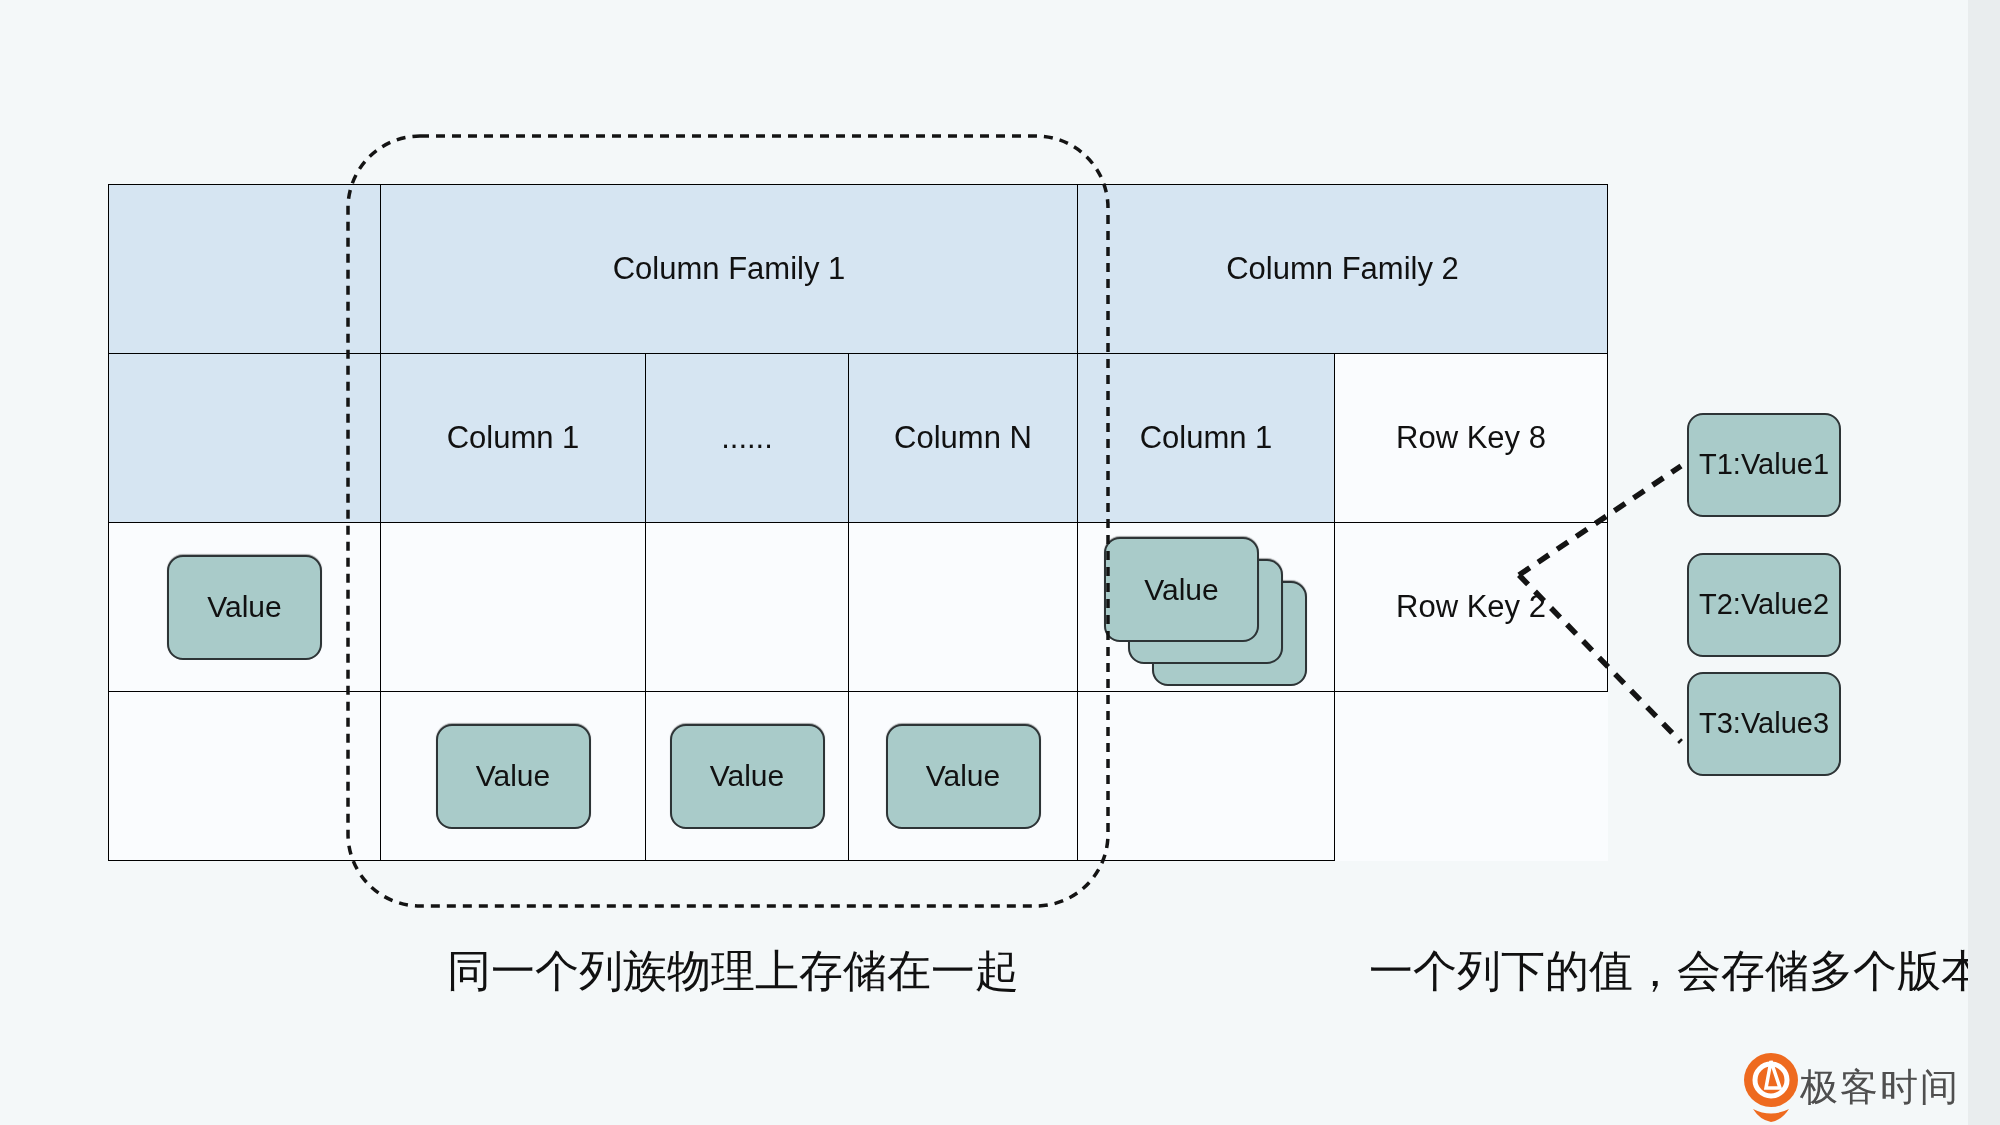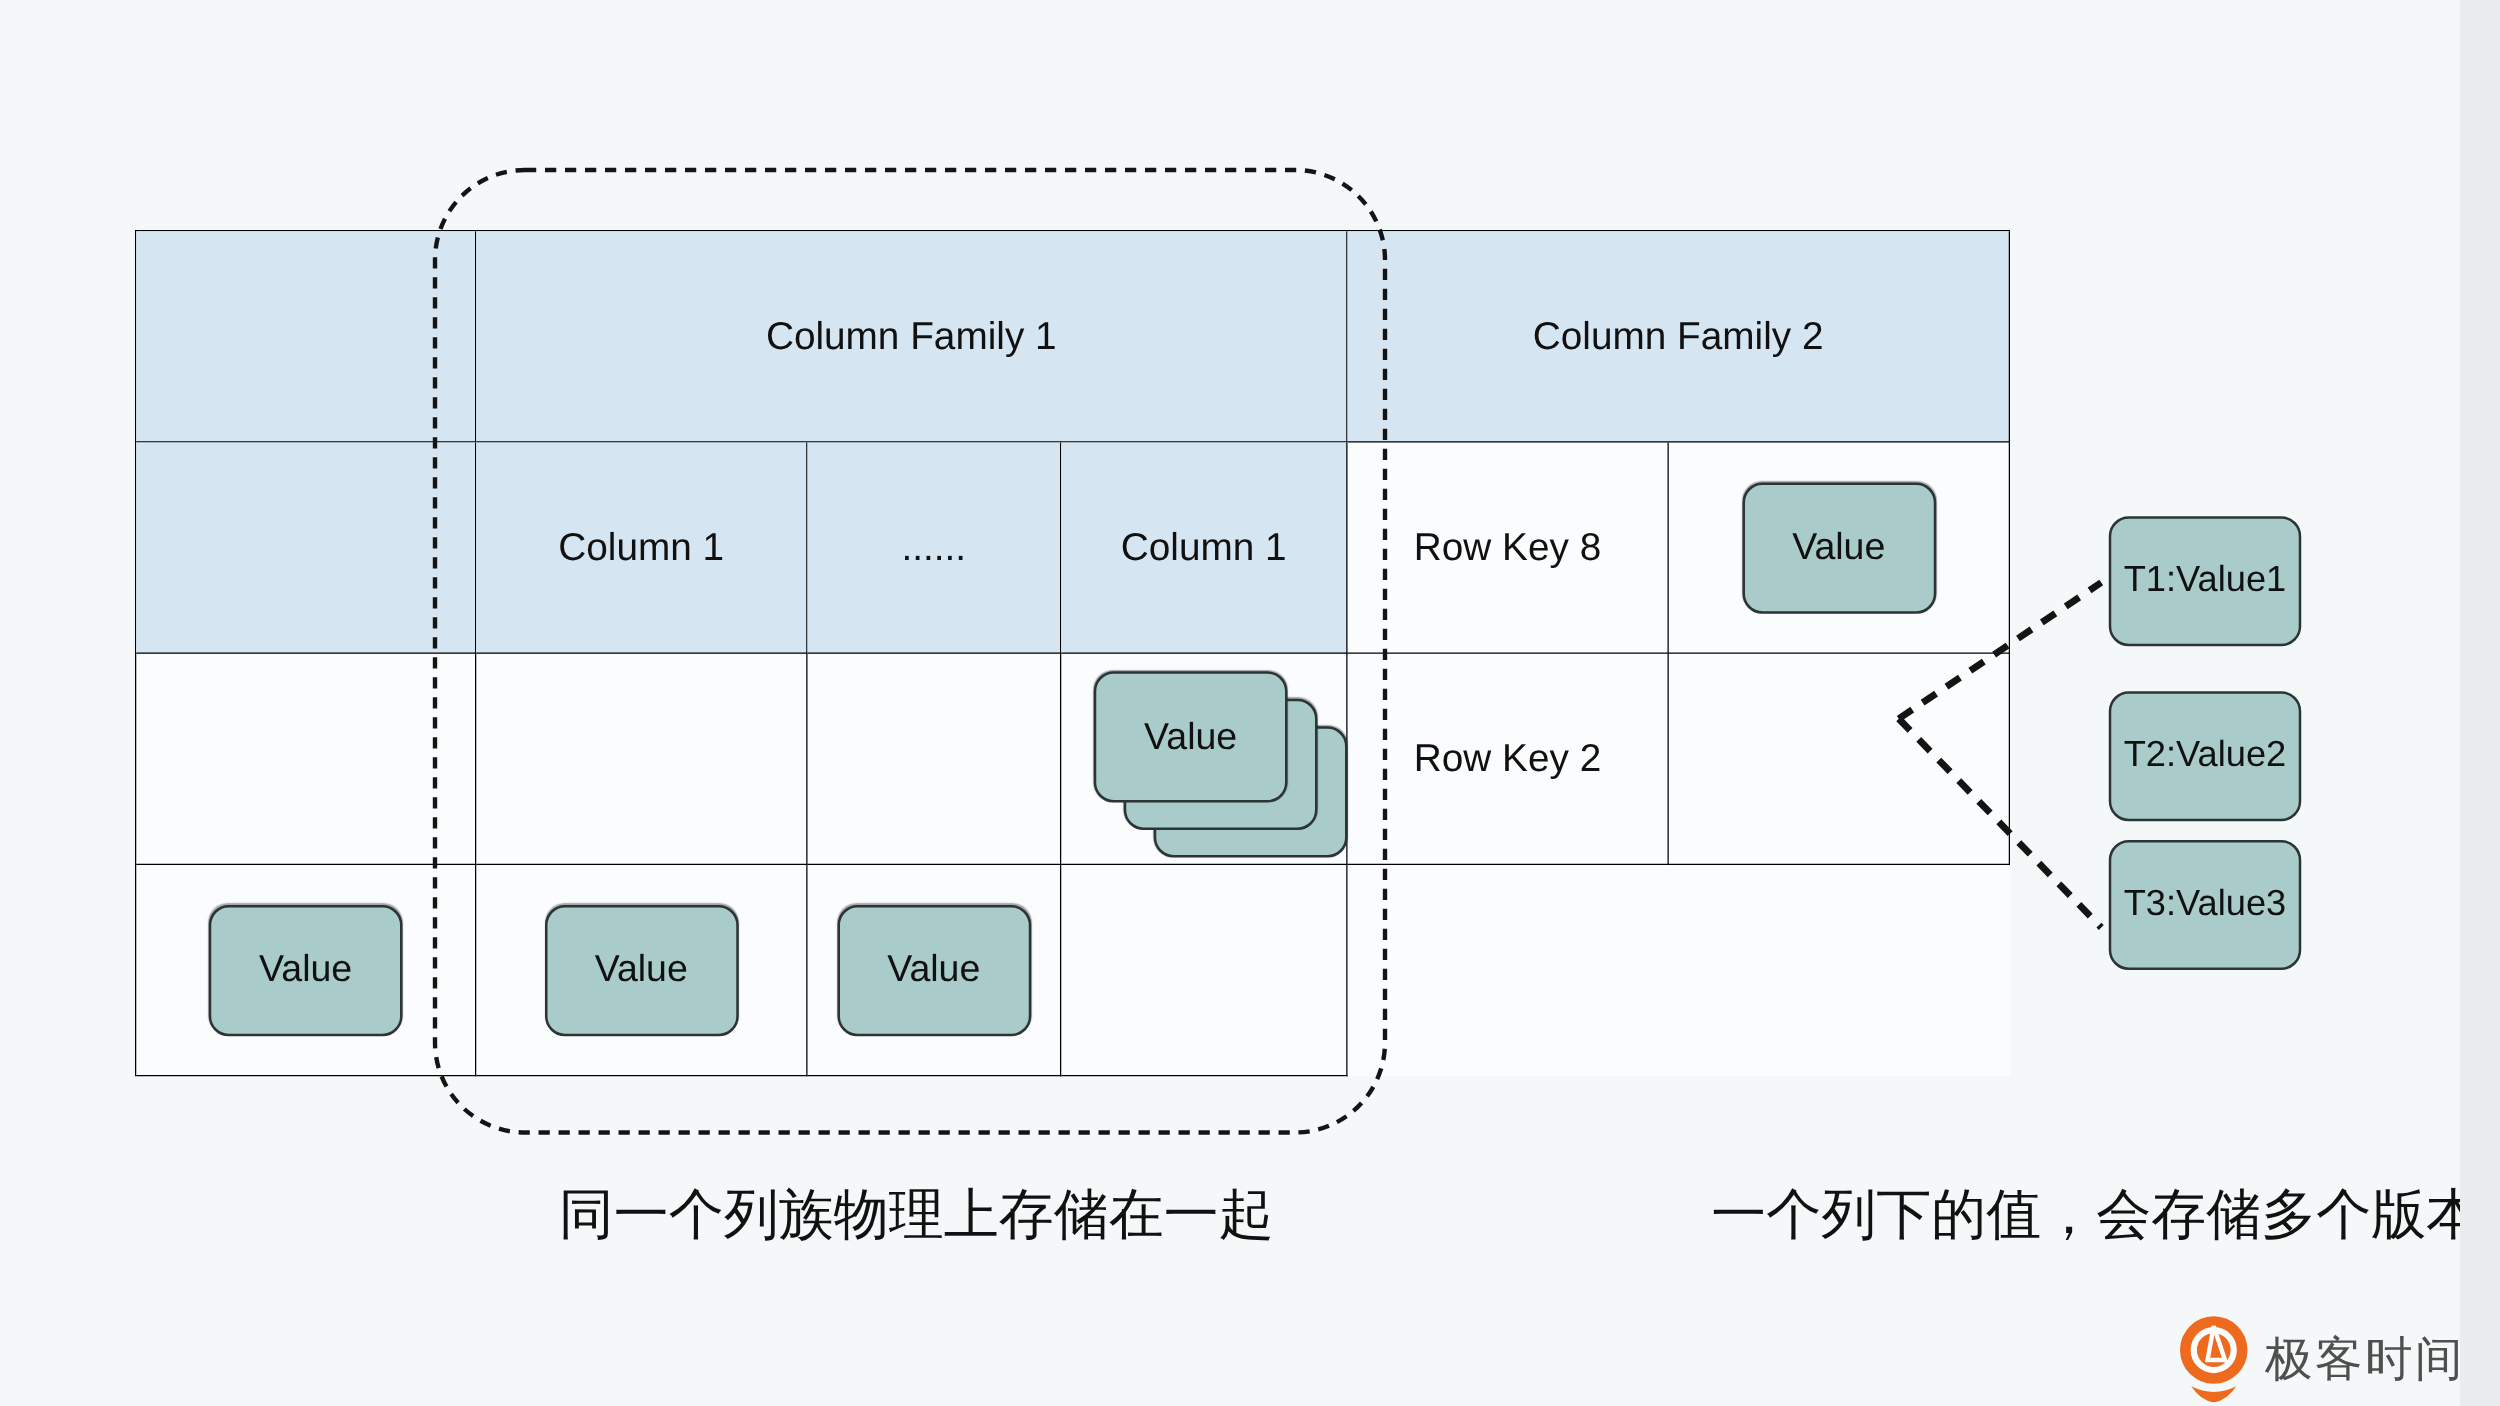--- a/index.html
+++ b/index.html
@@ -99,21 +99,21 @@
   }
   .caption-left  { left: 733px; }
   .caption-right { left: 1677px; }
 
   
   .logo {
     position: absolute;
     left: 1742px; top: 1052px;
     display: flex;
     align-items: center;
-    gap: 12px;
+    gap: 0;
   }
   .logo-text {
     font-size: 38px;
     color: #4f4f4f;
     letter-spacing: 2px;
     white-space: nowrap;
   }
 </style>
 </head>
 <body>
@@ -129,20 +129,23 @@
     <div class="cell hdr span2">
       <span>Column Family 2</span>
     </div>
 
     <div class="cell hdr"></div>
     <div class="cell hdr">
       <span>Column 1</span>
     </div>
     <div class="cell hdr">
       <span>......</span>
+    </div>
+    <div class="cell hdr">
+      <span>Column N</span>
     </div>
     <div class="cell hdr">
       <span>Column 1</span>
     </div>
 
     <div class="cell">
       <span>Row Key 8</span>
     </div>
     <div class="cell">
       <div class="vbox">Value</div>

